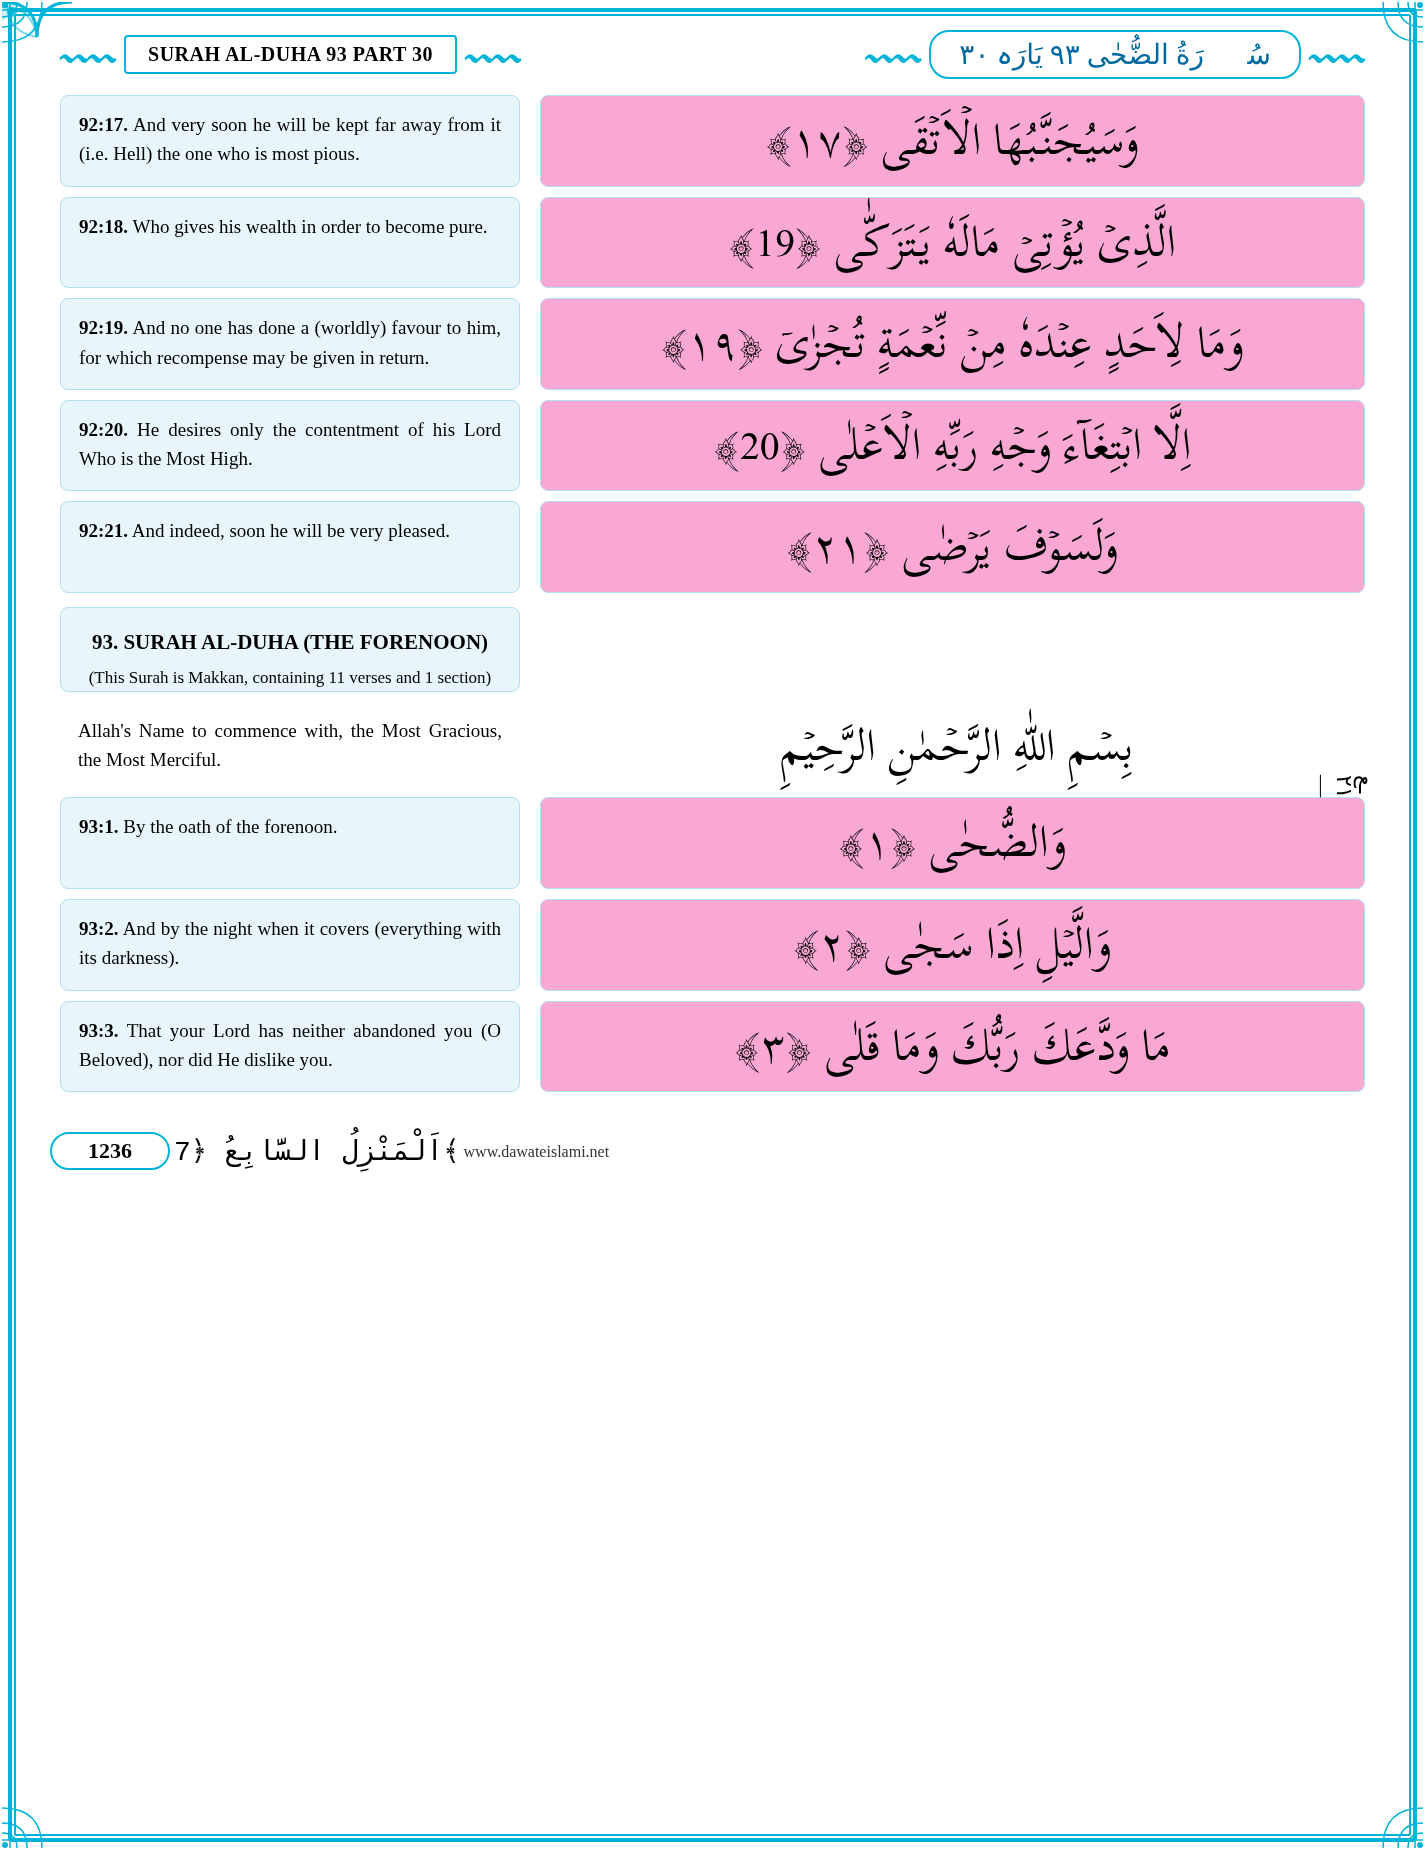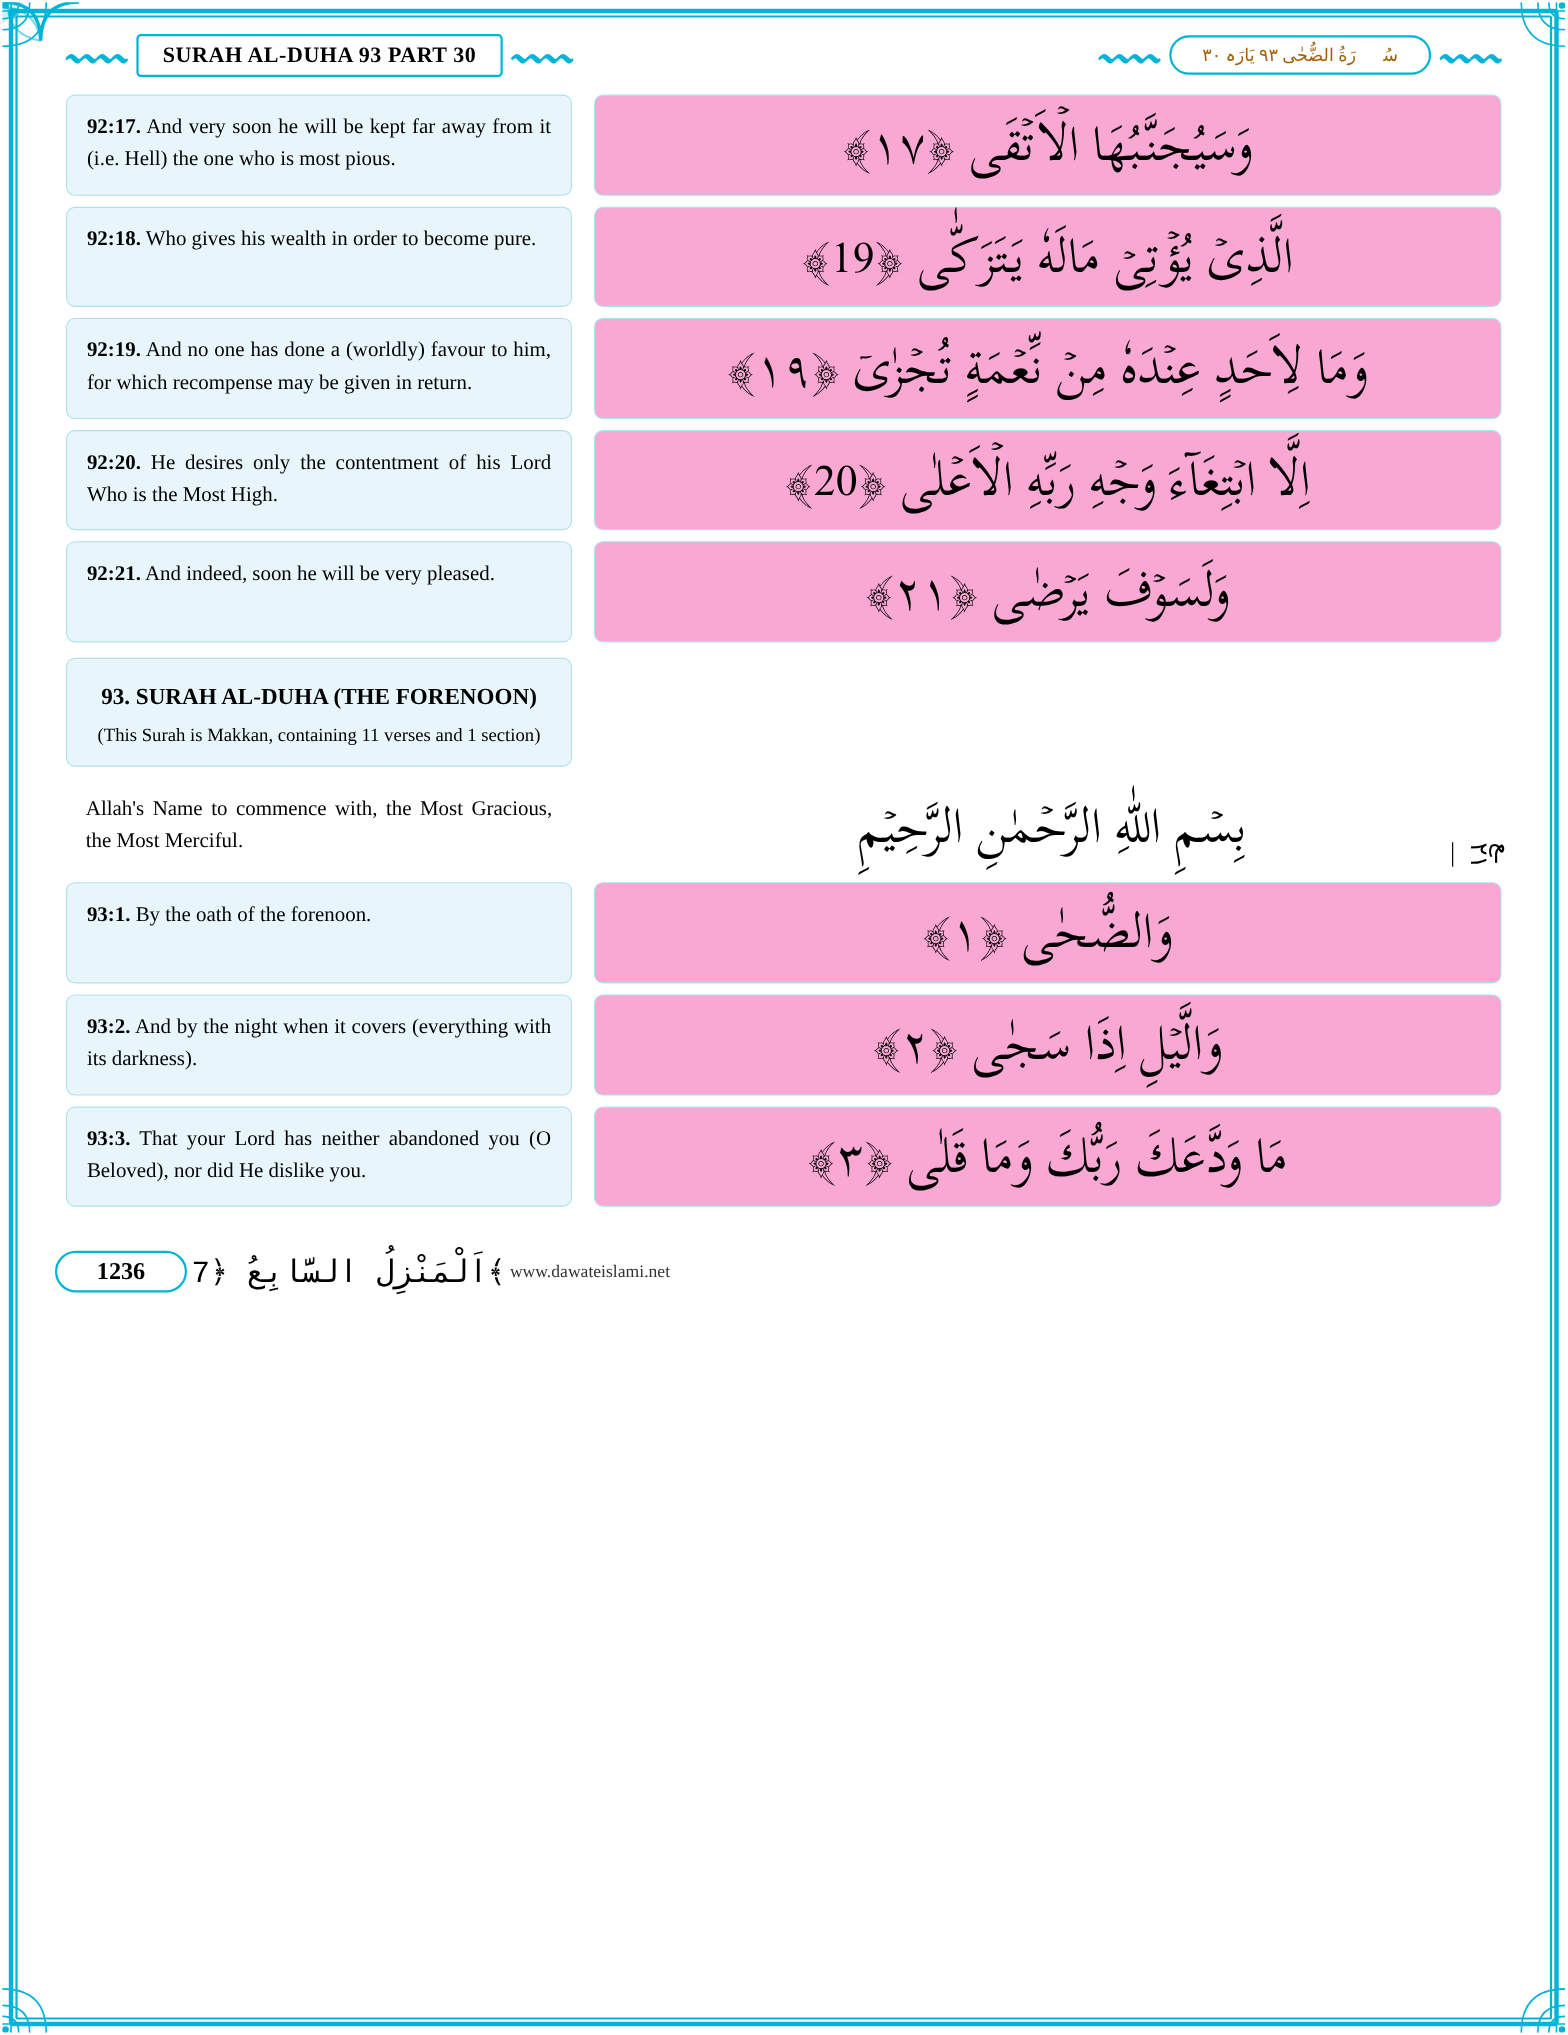--- a/index.html
+++ b/index.html
@@ -55,22 +55,22 @@
       font-weight: bold;
       color: #000;
       letter-spacing: 0.5px;
       text-align: center;
     }
     .header-right {
       background: #fff;
       border: 2.5px solid #00b4d8;
       border-radius: 20px;
       padding: 6px 28px;
-      font-size: 16px;
-      color: #a16207;
+      font-size: 28px;
+      color: #0369a1;
       font-family: 'Traditional Arabic', 'Scheherazade', serif;
       direction: rtl;
       text-align: center;
     }
     
     .verse-row {
       display: flex;
       flex-direction: row;
       align-items: stretch;
       margin-bottom: 10px;
@@ -116,21 +116,21 @@
       align-items: stretch;
       margin-bottom: 10px;
       gap: 0;
     }
     .surah-header-english {
       width: 460px;
       min-width: 460px;
       background: #e8f6fb;
       border: 1.5px solid #b0e0f0;
       border-radius: 8px;
-      padding: 18px 18px 14px;
+      padding: 18px 18px 0;
       font-size: 19px;
       line-height: 1.55;
       color: #000;
       text-align: center;
     }
     .surah-header-english .surah-title {
       font-weight: bold;
       font-size: 21px;
     }
     .surah-header-arabic {

